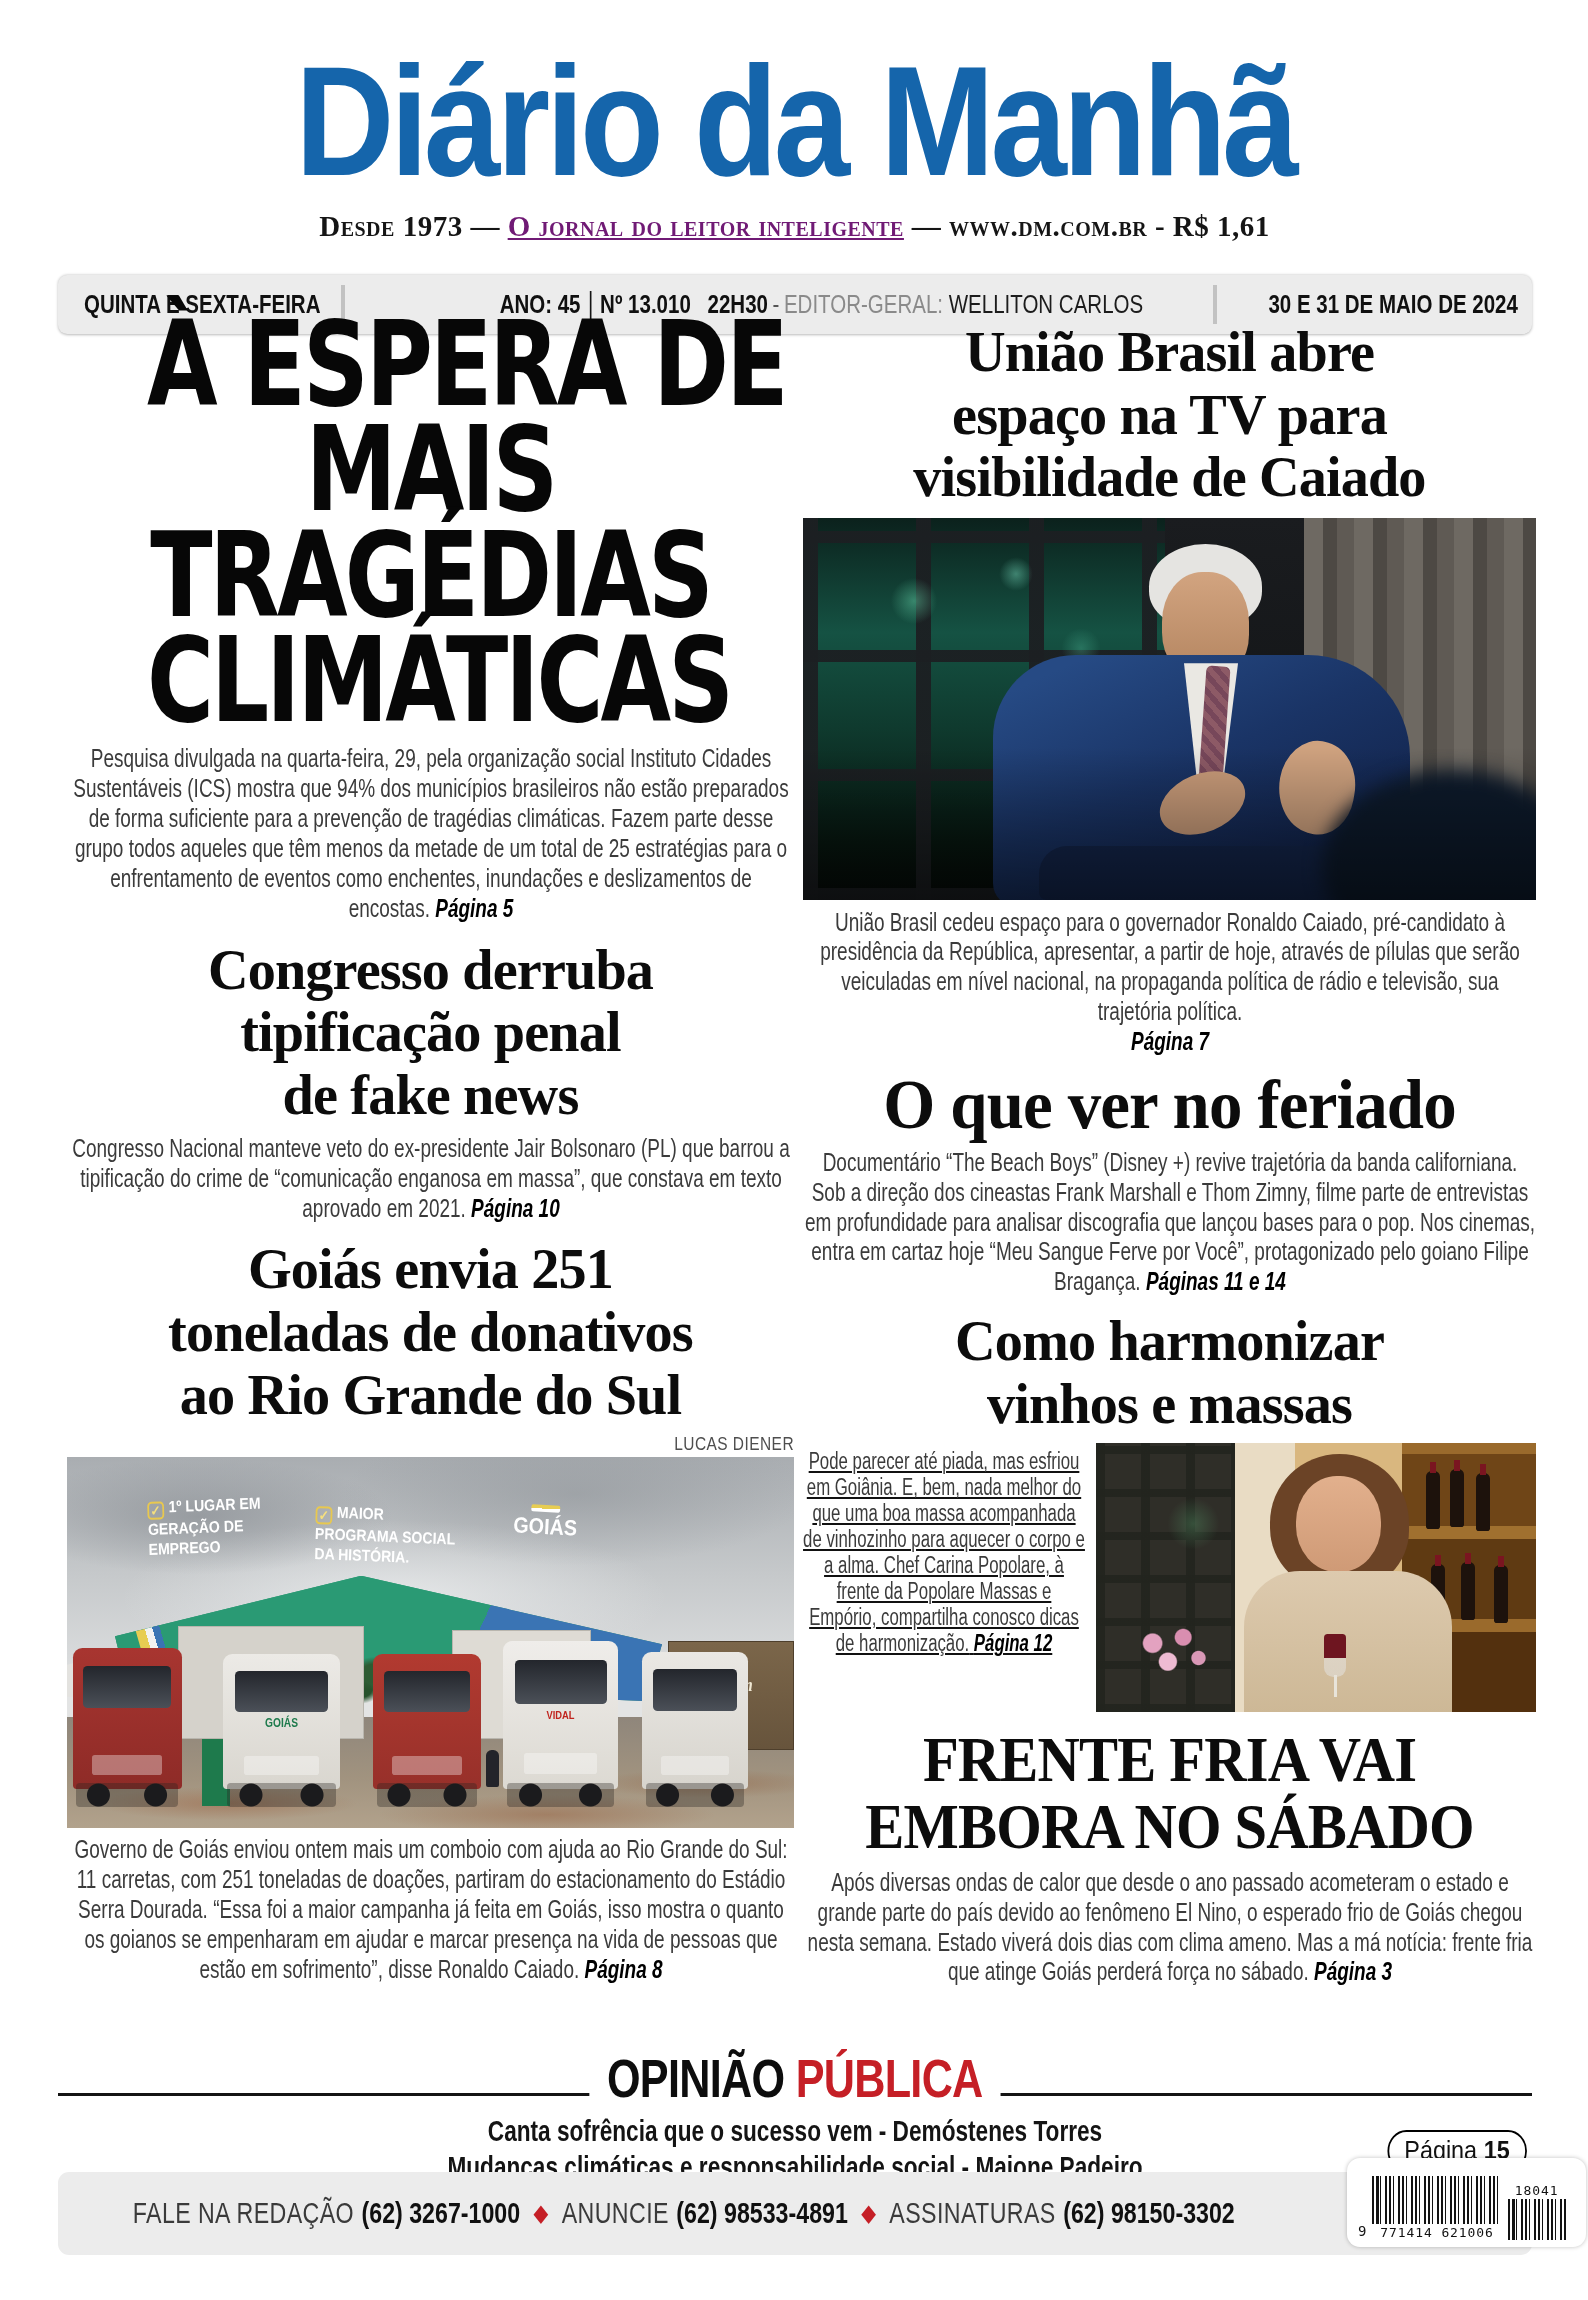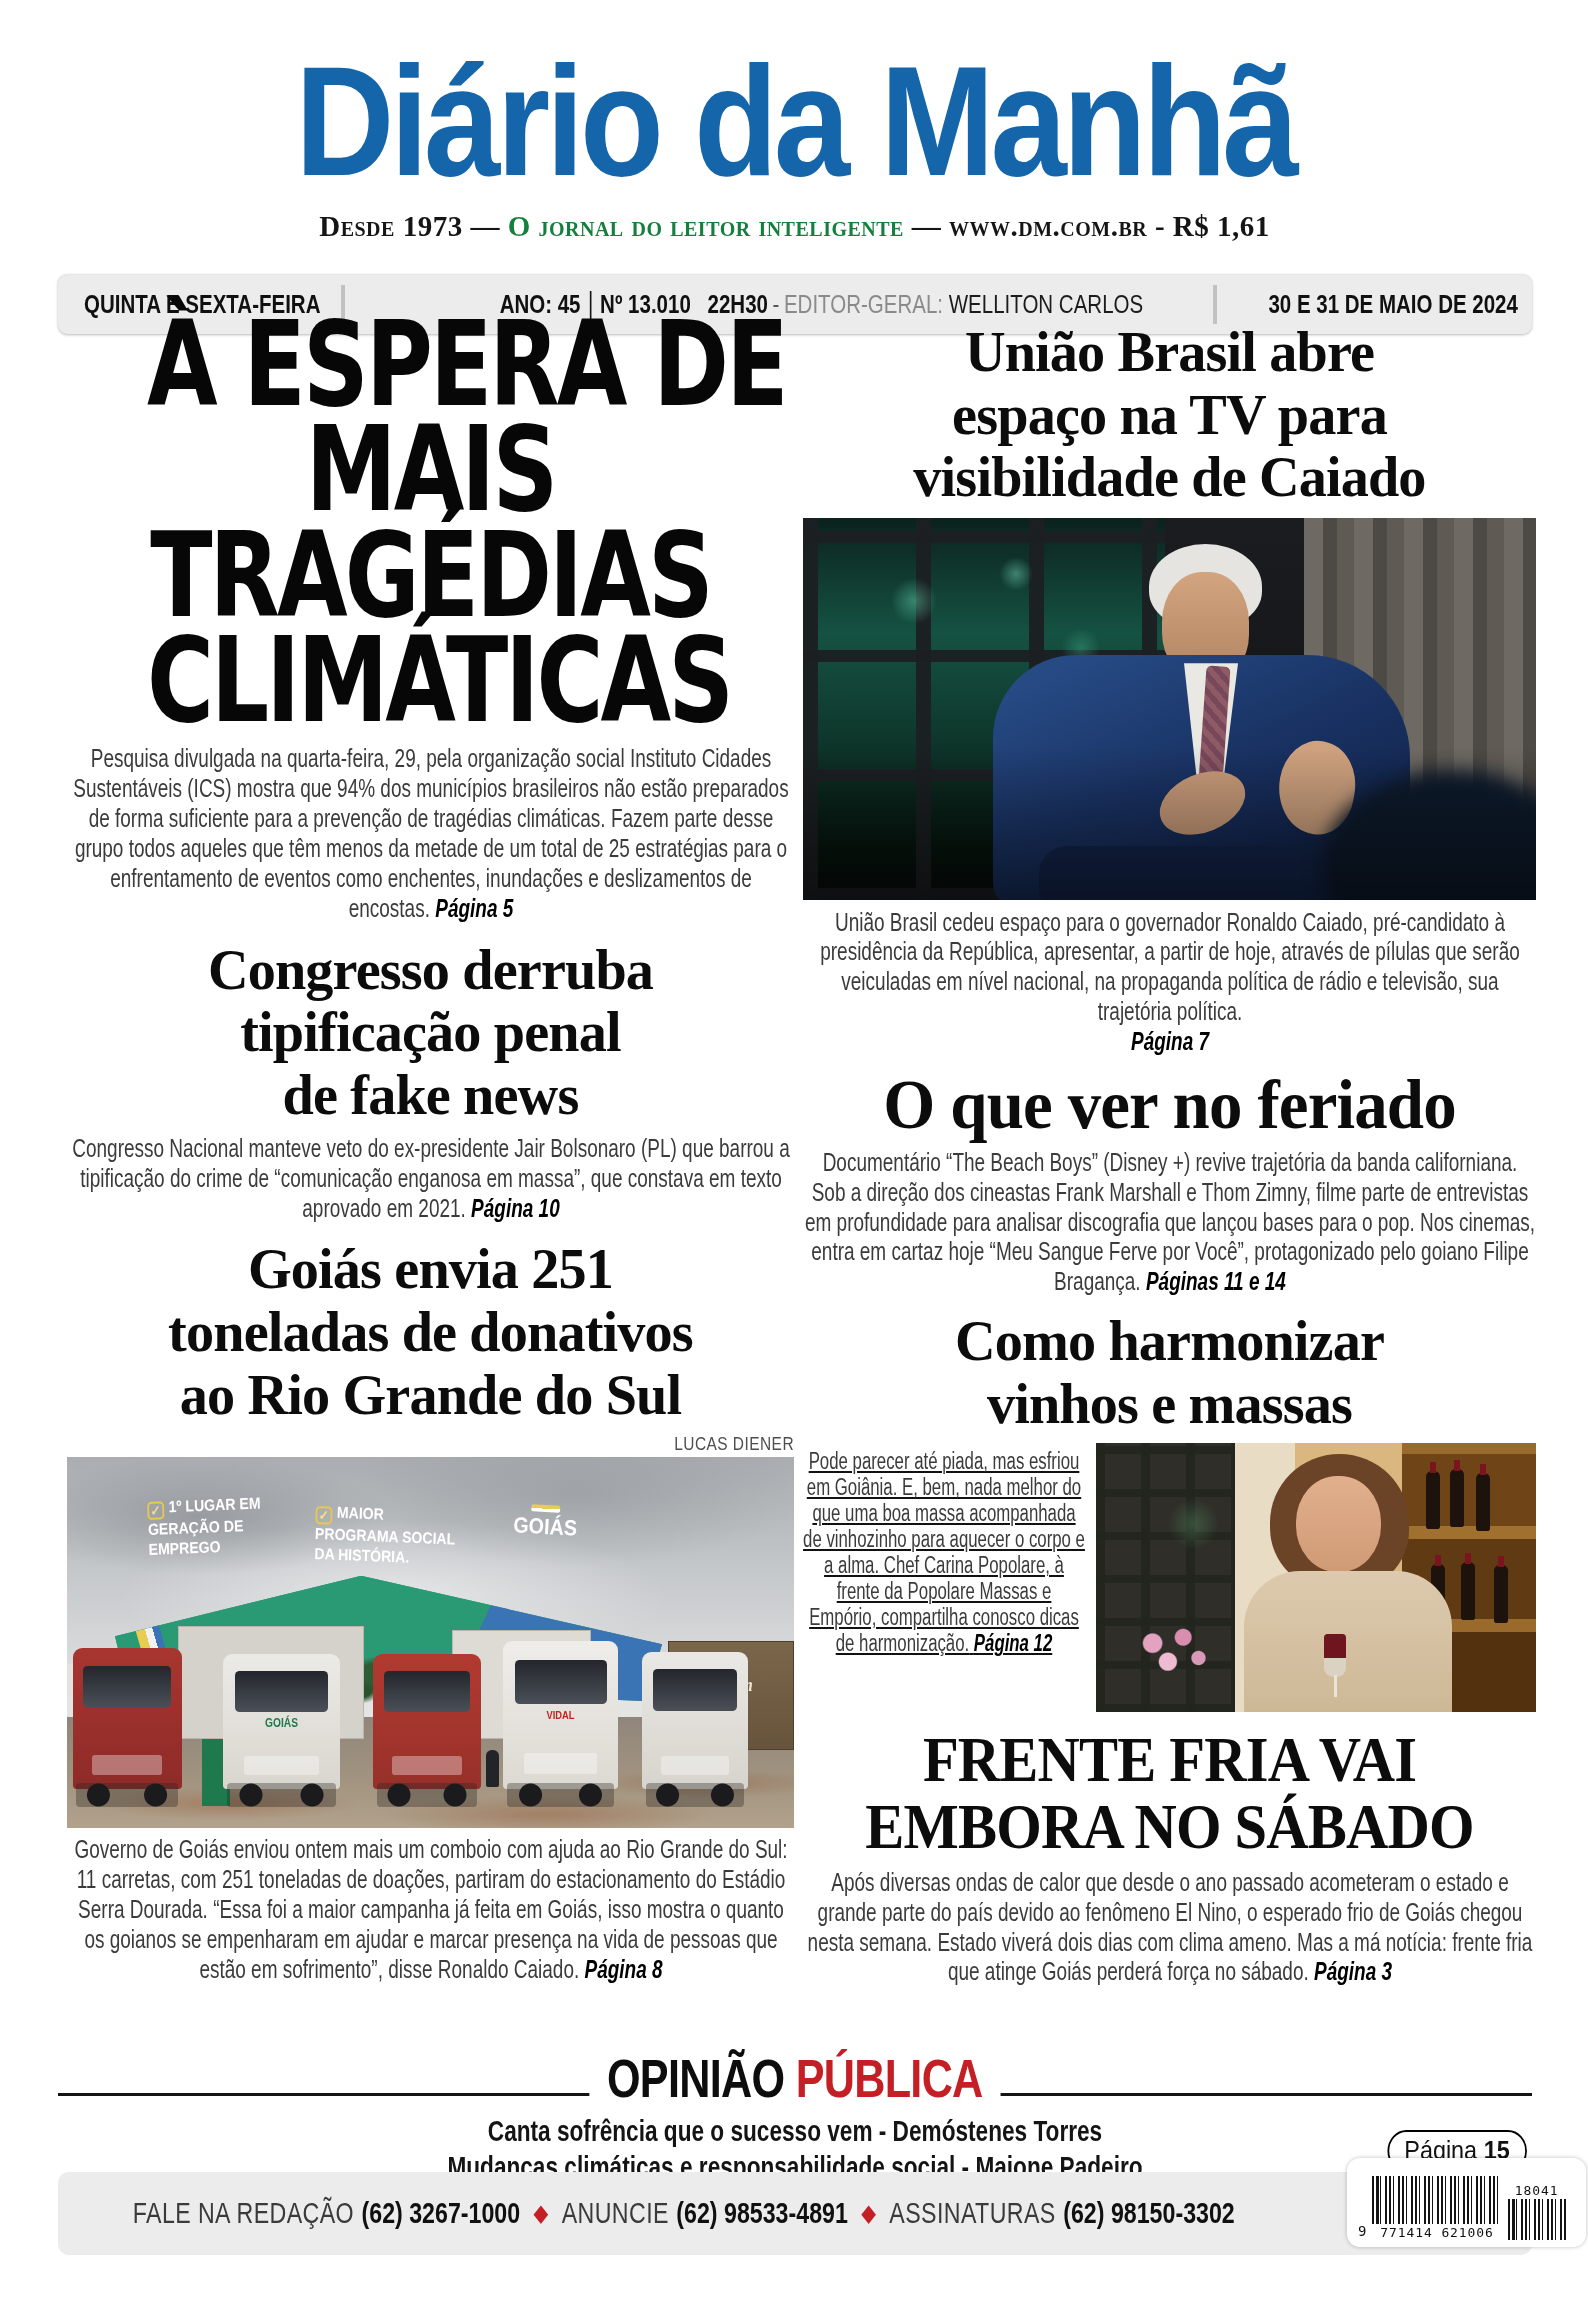--- a/index.html
+++ b/index.html
@@ -15,21 +15,21 @@
   .mast-title {
     margin:0; display:inline-block; white-space:nowrap;
     font-family:"Liberation Sans", sans-serif; font-weight:700;
     font-size:156px; line-height:1; letter-spacing:-4.6px; color:#1565ab;
     transform:scaleX(0.88); transform-origin:50% 50%;
   }
   .tagline {
     margin-top:11px; font-family:"Liberation Serif", serif; font-weight:700;
     font-variant:small-caps; font-size:29px; letter-spacing:0.5px; color:#151515;
   }
-  .tagline .hl { color:#15803d; }
+  .tagline .hl { color:#701a75;text-decoration:underline; }
 
   
   .datebar {
     position:absolute; top:275px; left:58px; width:1474px; height:59px;
     background:#ececec; border-radius:9.3px; box-shadow:0 0.9px 2.8px rgba(0,0,0,0.28);
     display:flex; align-items:center; font-size:25px; font-weight:700; color:#101010;
   }
   .db-cell { text-align:right; white-space:nowrap; }
   .db-left { width:283px; }
   .db-center { flex:1;margin-left:18px; }

